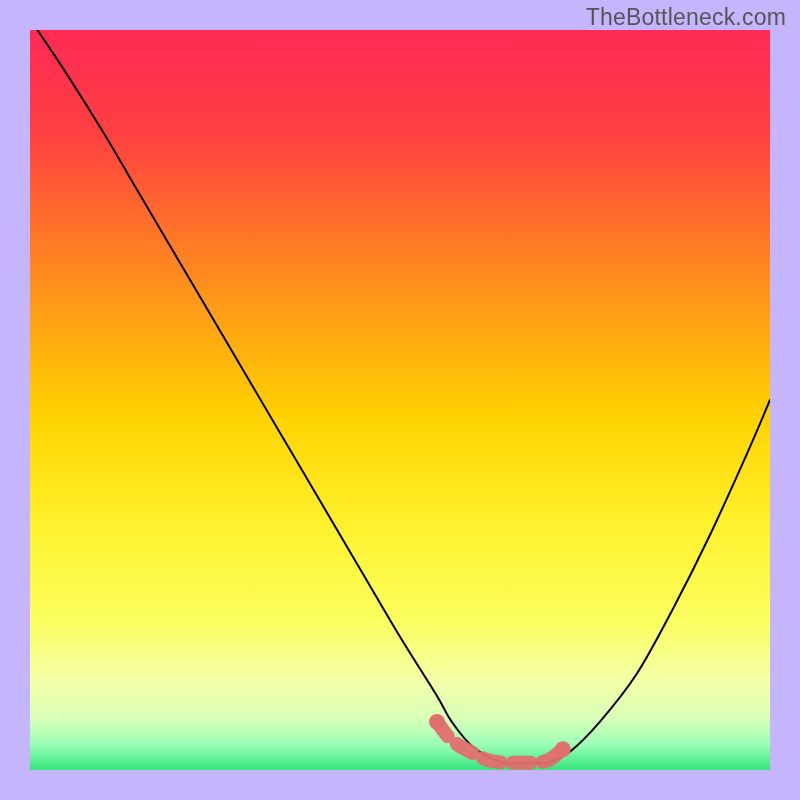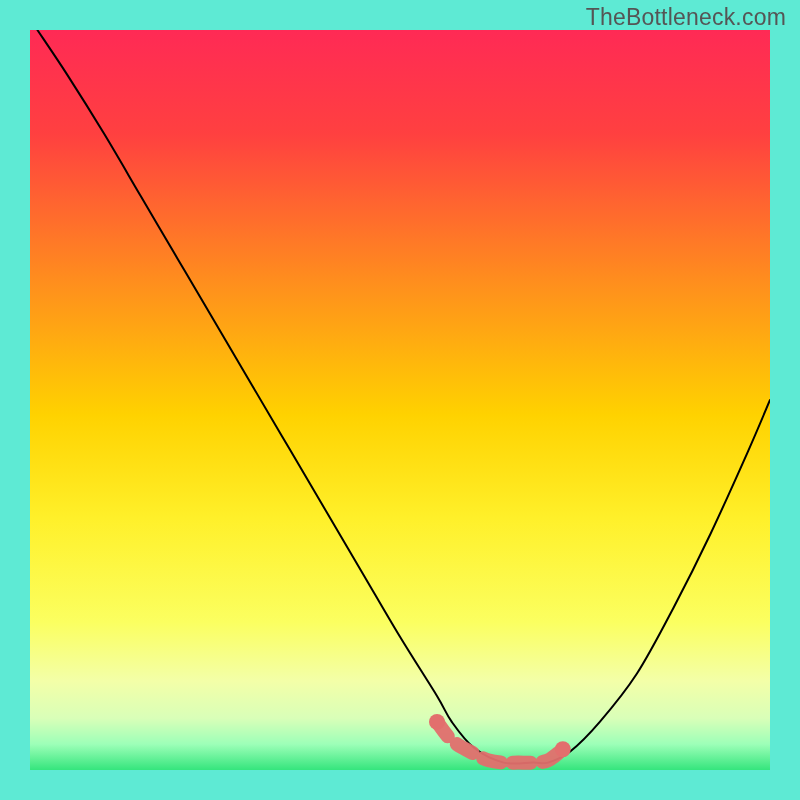--- a/index.html
+++ b/index.html
@@ -1,21 +1,21 @@
 <!DOCTYPE html>
 <html><head>
 <meta charset="utf-8">
 <style>
   * { margin: 0; padding: 0; box-sizing: border-box; }
   html, body { width: 800px; height: 800px; overflow: hidden; background: #000; }
   .frame {
     position: relative;
     width: 800px;
     height: 800px;
-    background: #5eead4;
+    background: #c4b5fd;
   }
   .watermark {
     position: absolute;
     top: 4px;
     right: 14px;
     color: #555;
     font-family: Arial, Helvetica, sans-serif;
     font-size: 23px;
     font-weight: 400;
     letter-spacing: 0.2px;

